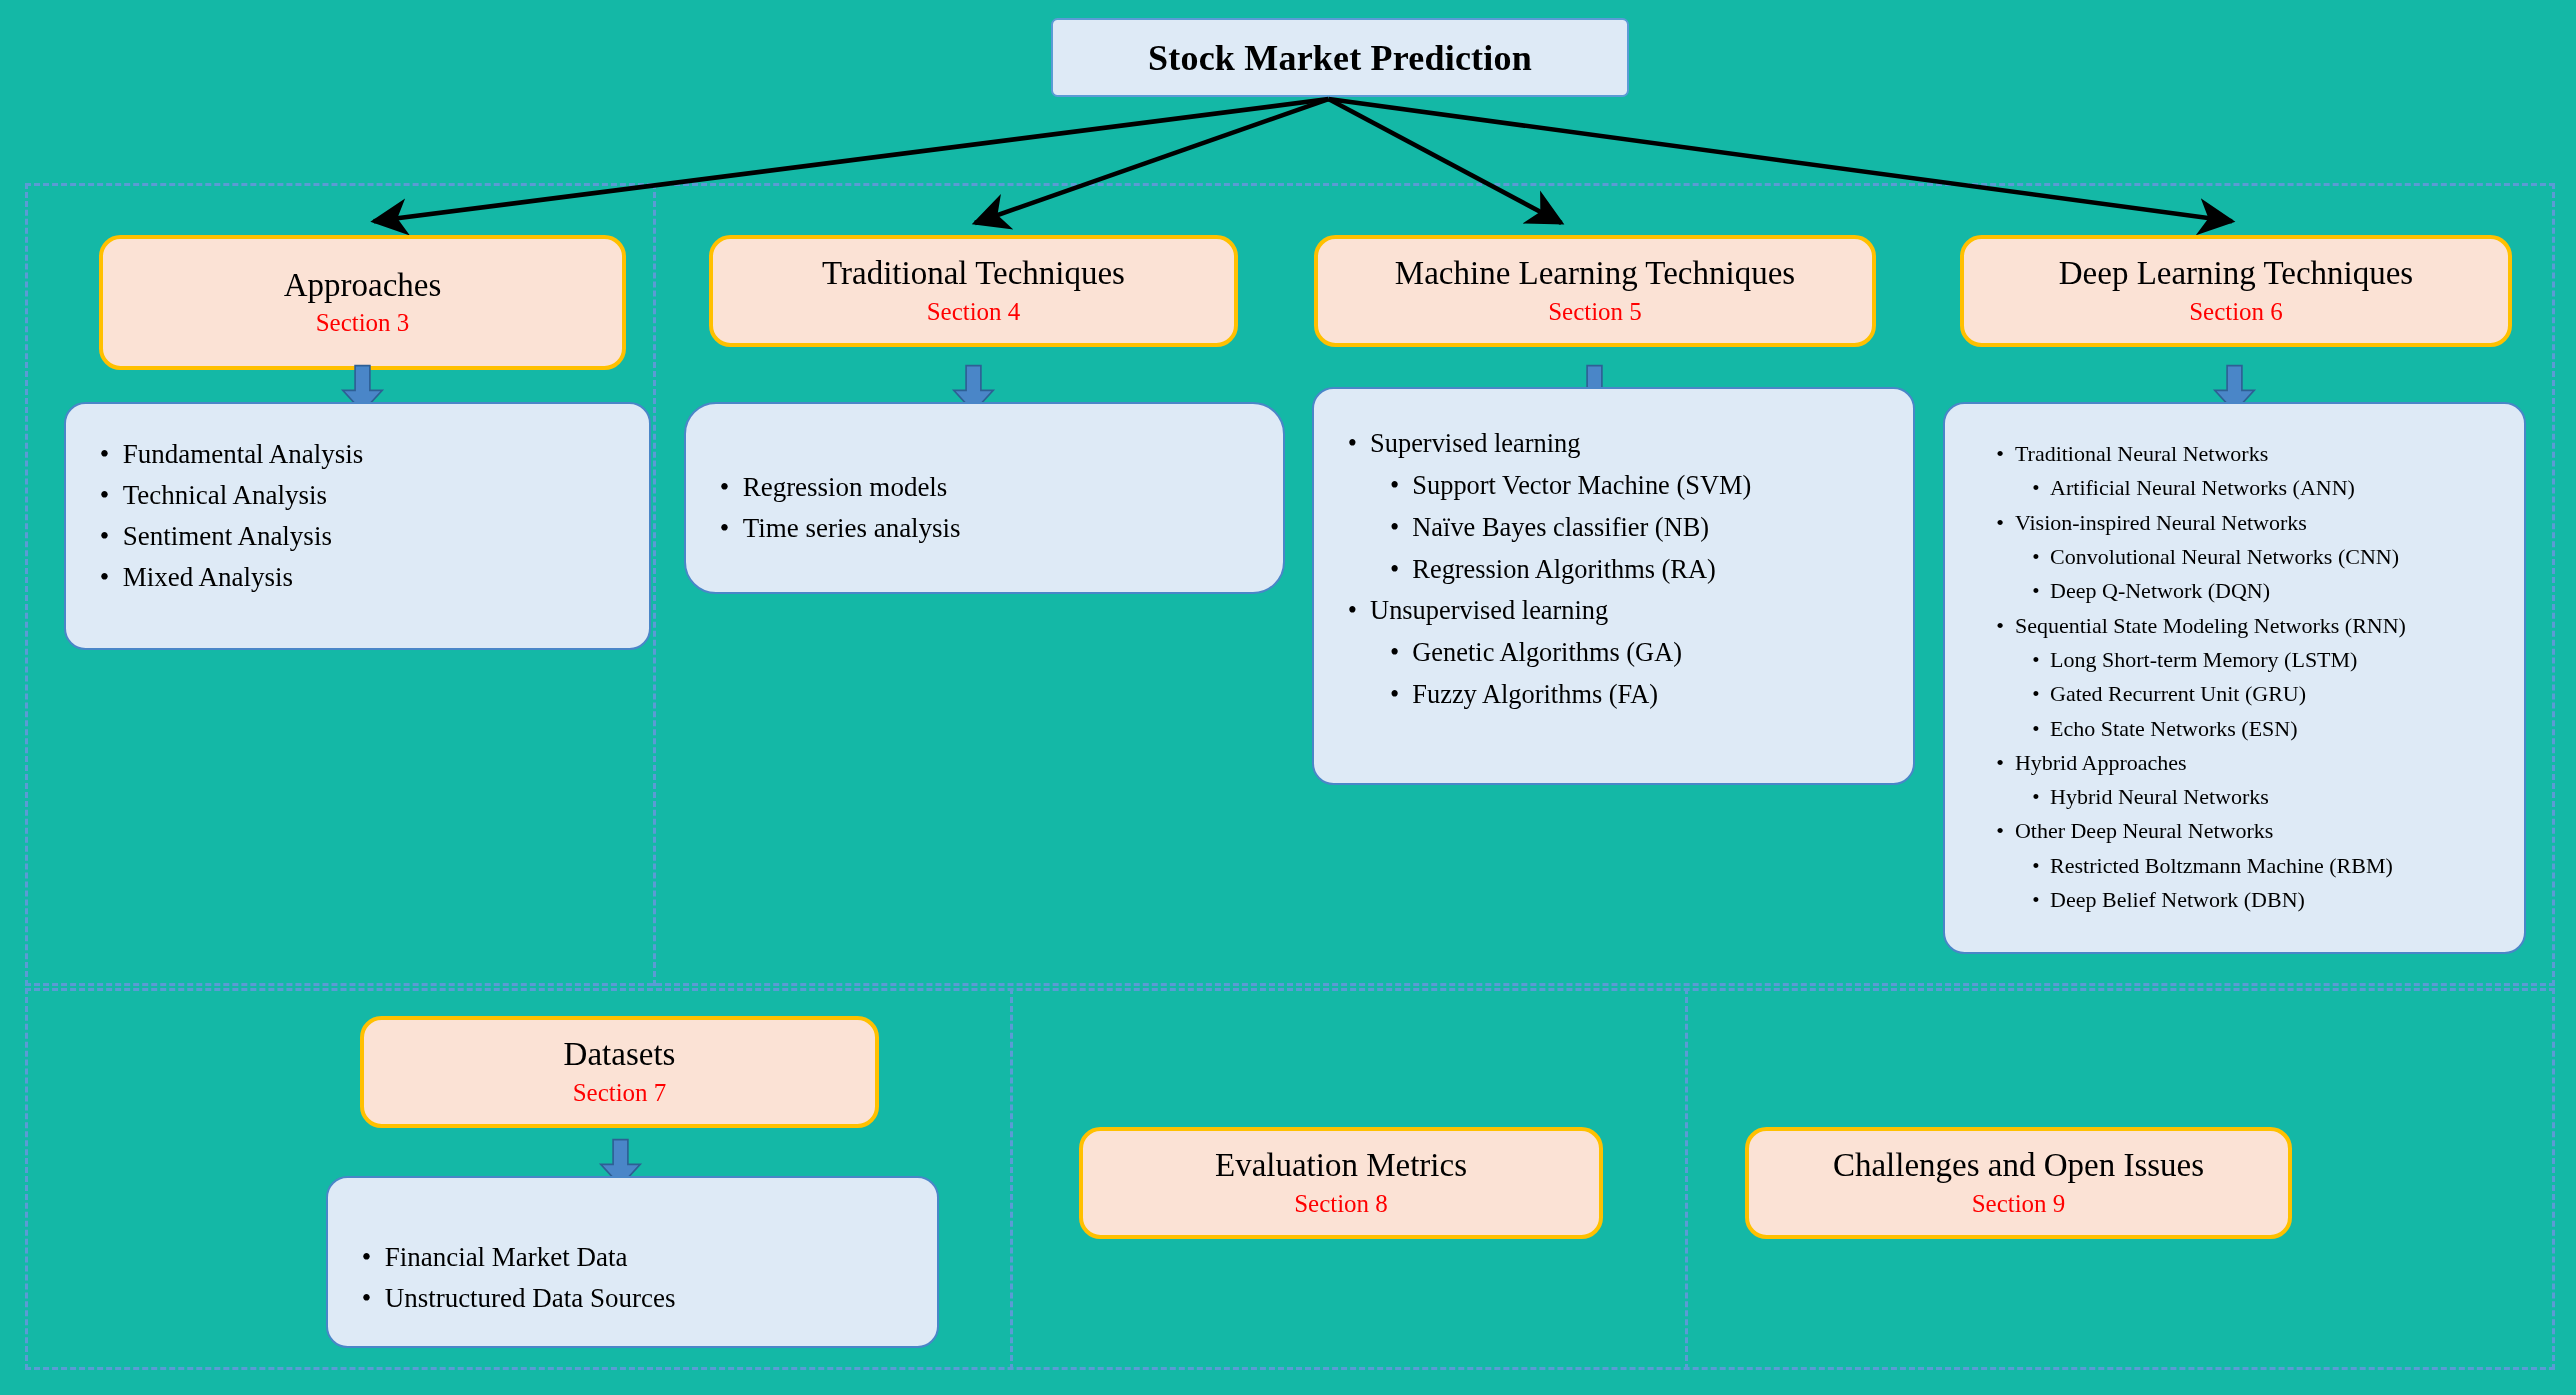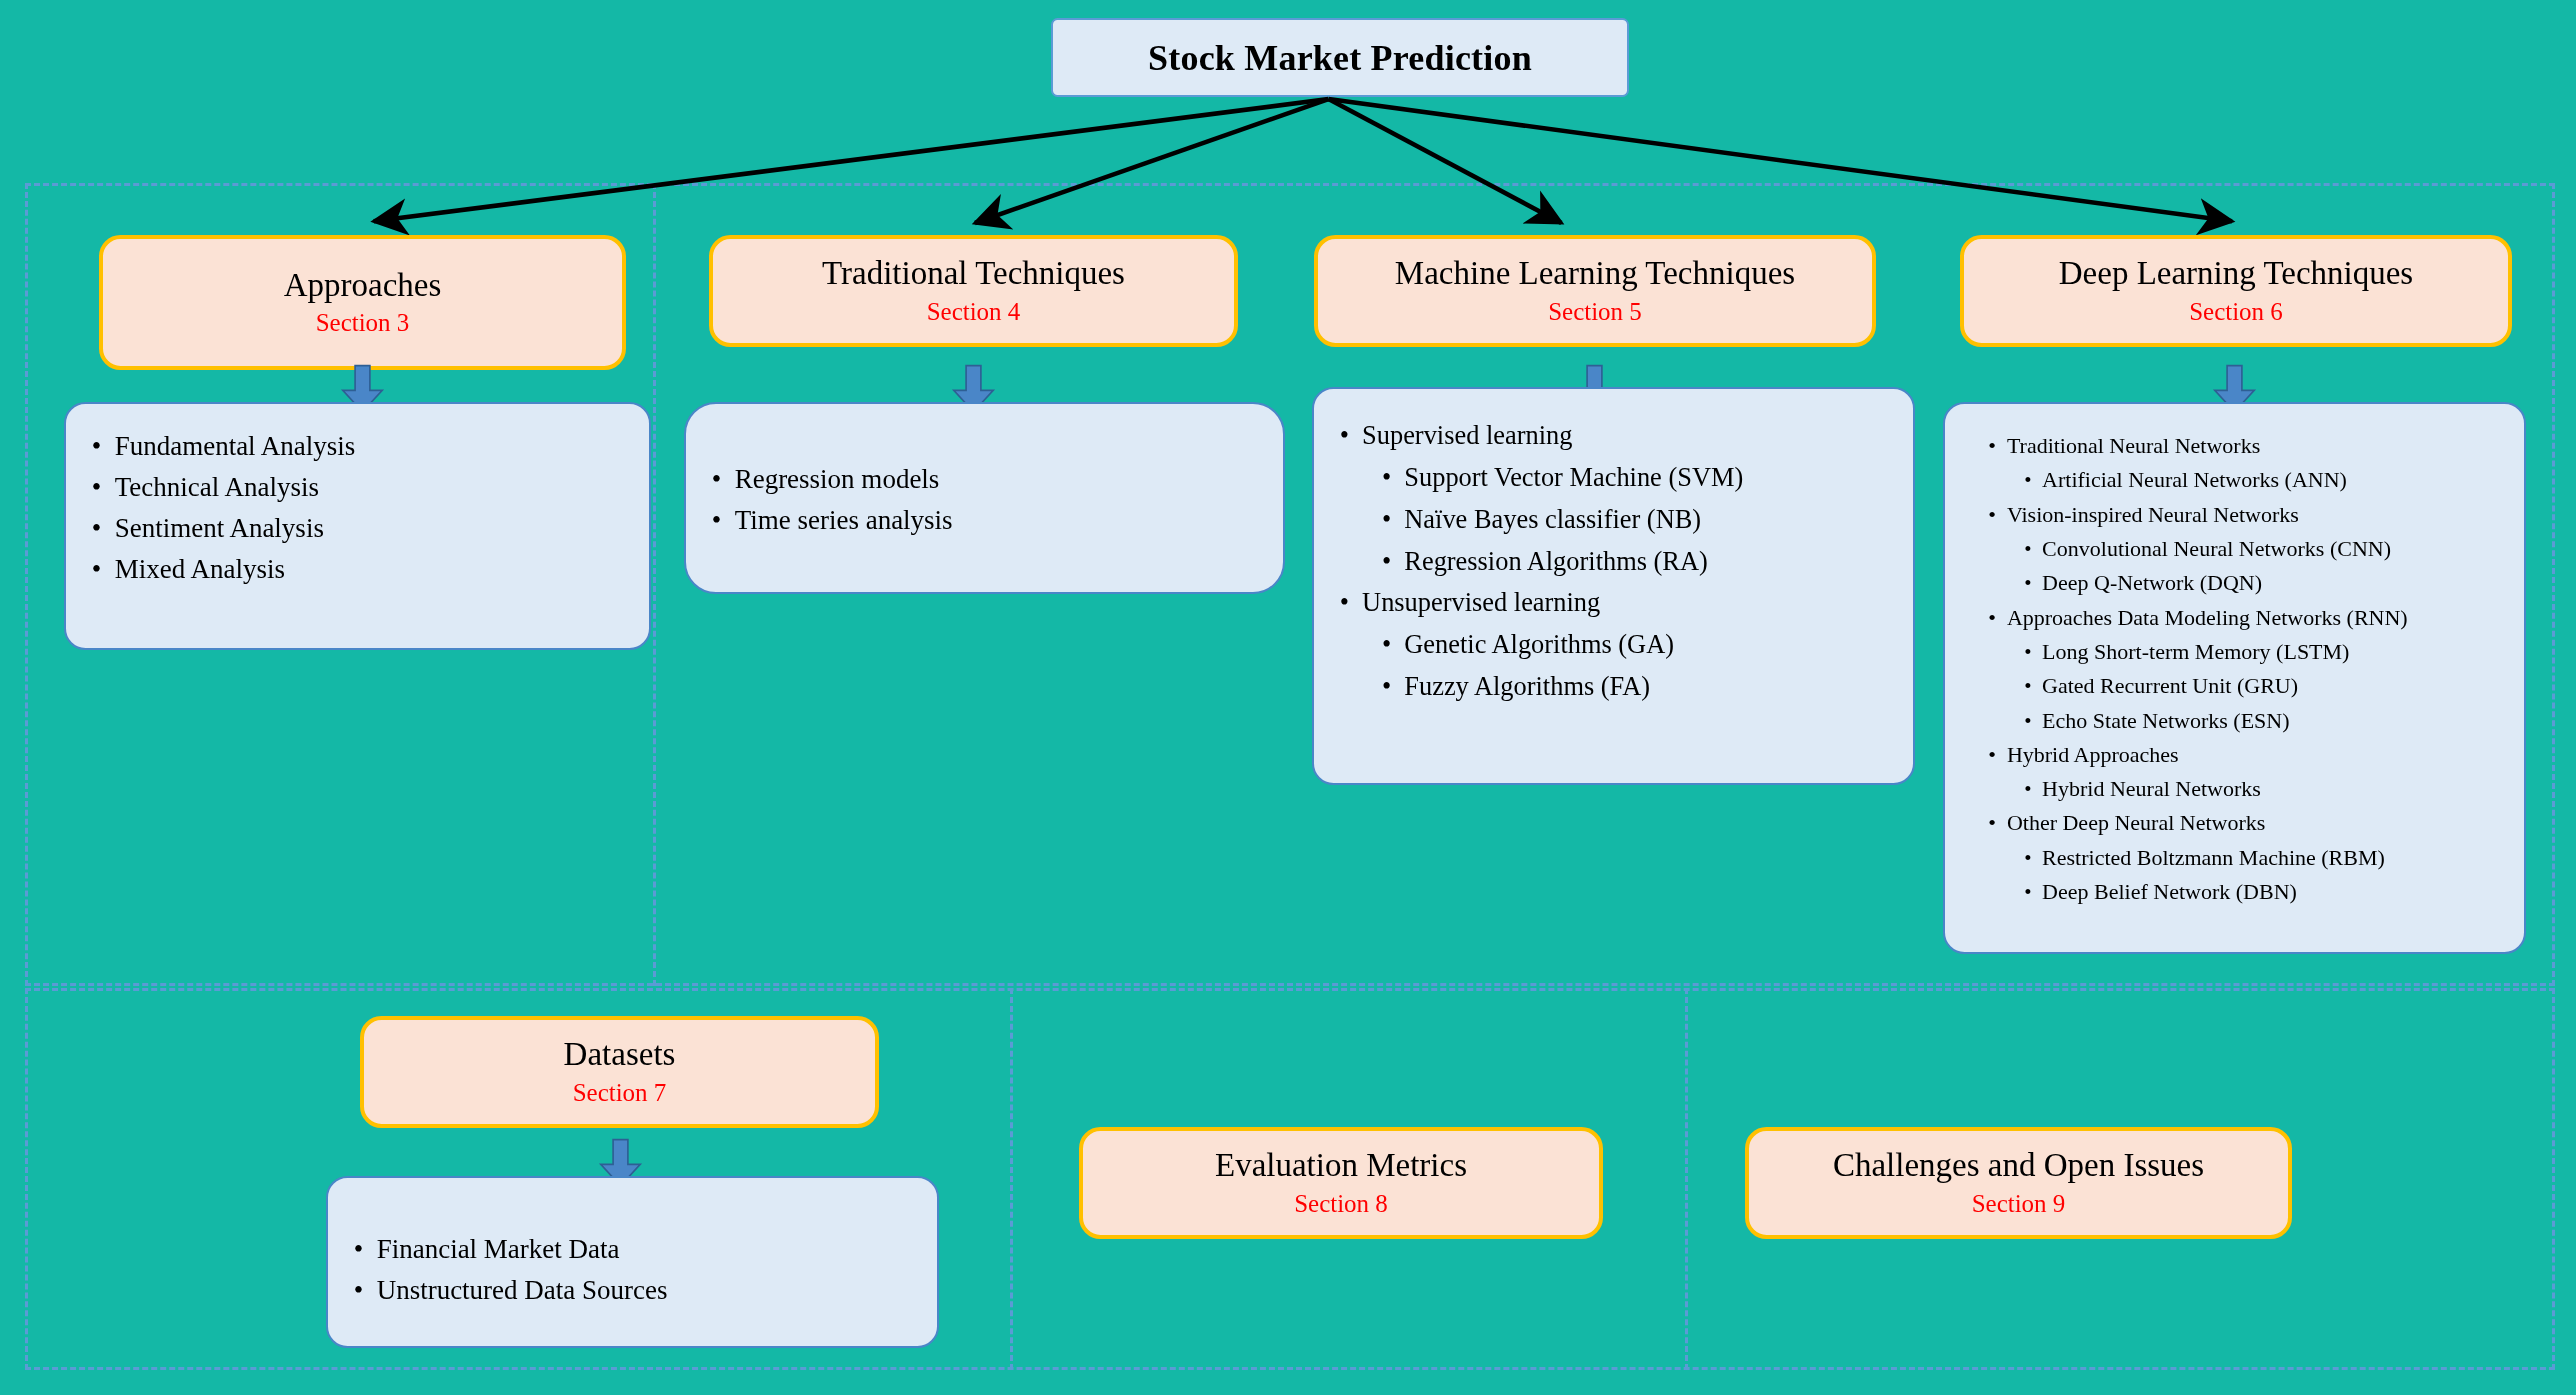--- a/index.html
+++ b/index.html
@@ -79,21 +79,21 @@
     position: absolute;
     background: #DEEAF6;
     border: 2.5px solid #4A86C8;
     border-radius: 21.5px;
     box-sizing: border-box;
     padding: 21.5px 16.5px 16.5px 23px;
     overflow: hidden;
   }
   .content-node ul {
     list-style: none;
-    margin: 0;
+    margin: 8px;
     padding: 0;
   }
   .content-node li {
     color: #000000;
     white-space: nowrap;
   }
   .content-node li::before {
     content: "\2022";
     display: inline-block;
     width: 0.85em;
@@ -215,21 +215,21 @@
       <path d="M 22 2 L 40 2 L 40 32 L 55 32 L 31 58 L 7 32 L 22 32 Z" fill="#4A86C8" stroke="#2E5F94" stroke-width="2"></path>
     </svg>
   </div>
   <div class="content-node size-sm" style="left:1943px; top:402px; width:583px; height:552px; padding-top:25px; padding-left:41px;">
     <ul>
       <li class="lvl0">Traditional Neural Networks</li>
       <li class="lvl1">Artificial Neural Networks (ANN)</li>
       <li class="lvl0">Vision-inspired Neural Networks</li>
       <li class="lvl1">Convolutional Neural Networks (CNN)</li>
       <li class="lvl1">Deep Q-Network (DQN)</li>
-      <li class="lvl0">Approaches Data Modeling Networks (RNN)</li>
+      <li class="lvl0">Sequential State Modeling Networks (RNN)</li>
       <li class="lvl1">Long Short-term Memory (LSTM)</li>
       <li class="lvl1">Gated Recurrent Unit (GRU)</li>
       <li class="lvl1">Echo State Networks (ESN)</li>
       <li class="lvl0">Hybrid Approaches</li>
       <li class="lvl1">Hybrid Neural Networks</li>
       <li class="lvl0">Other Deep Neural Networks</li>
       <li class="lvl1">Restricted Boltzmann Machine (RBM)</li>
       <li class="lvl1">Deep Belief Network (DBN)</li>
     </ul>
   </div>

